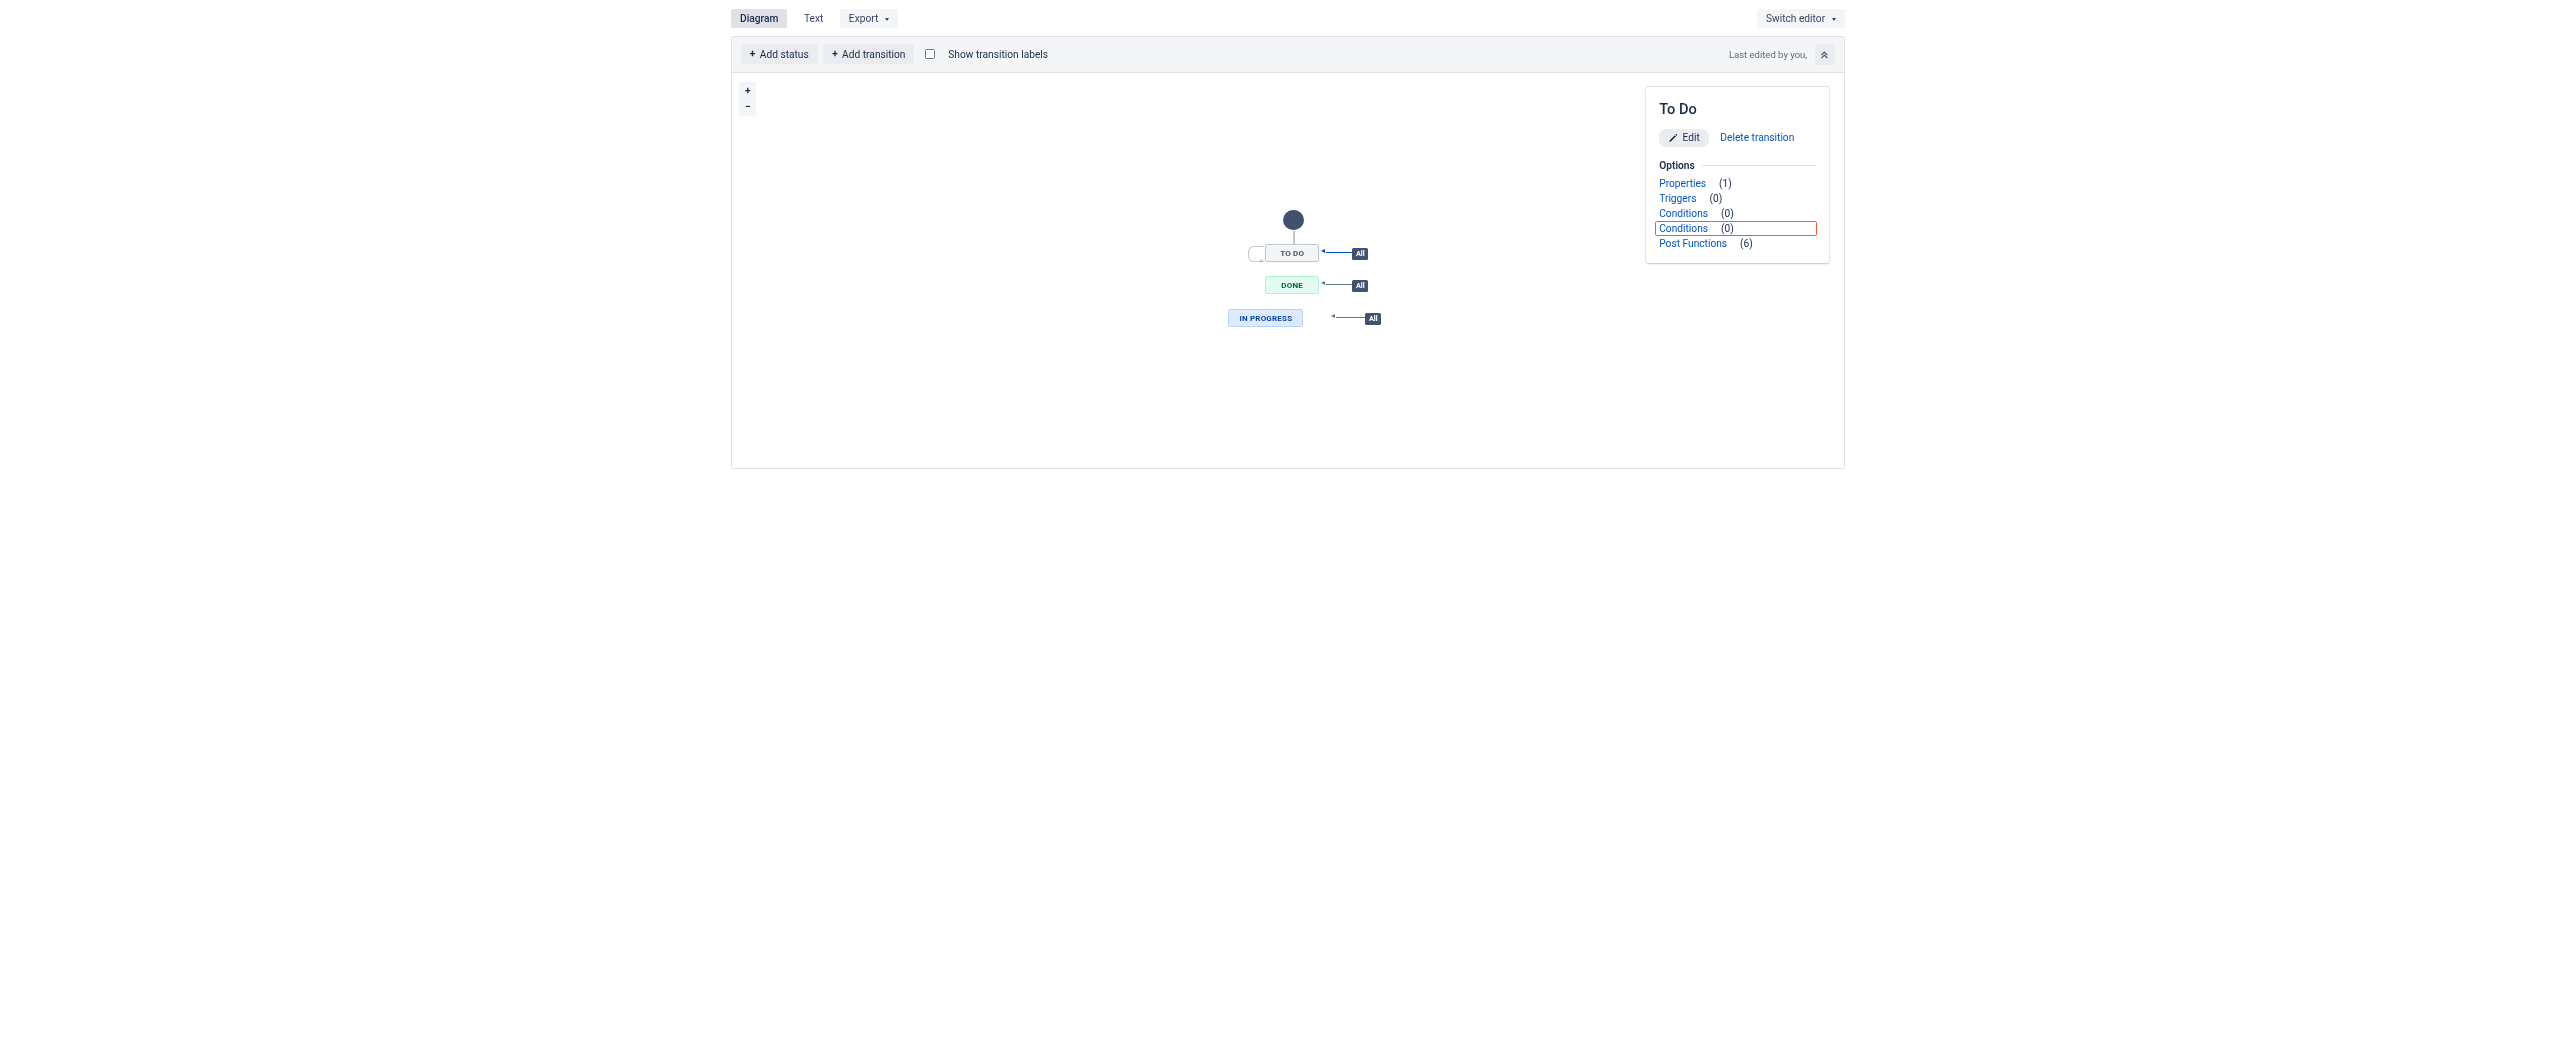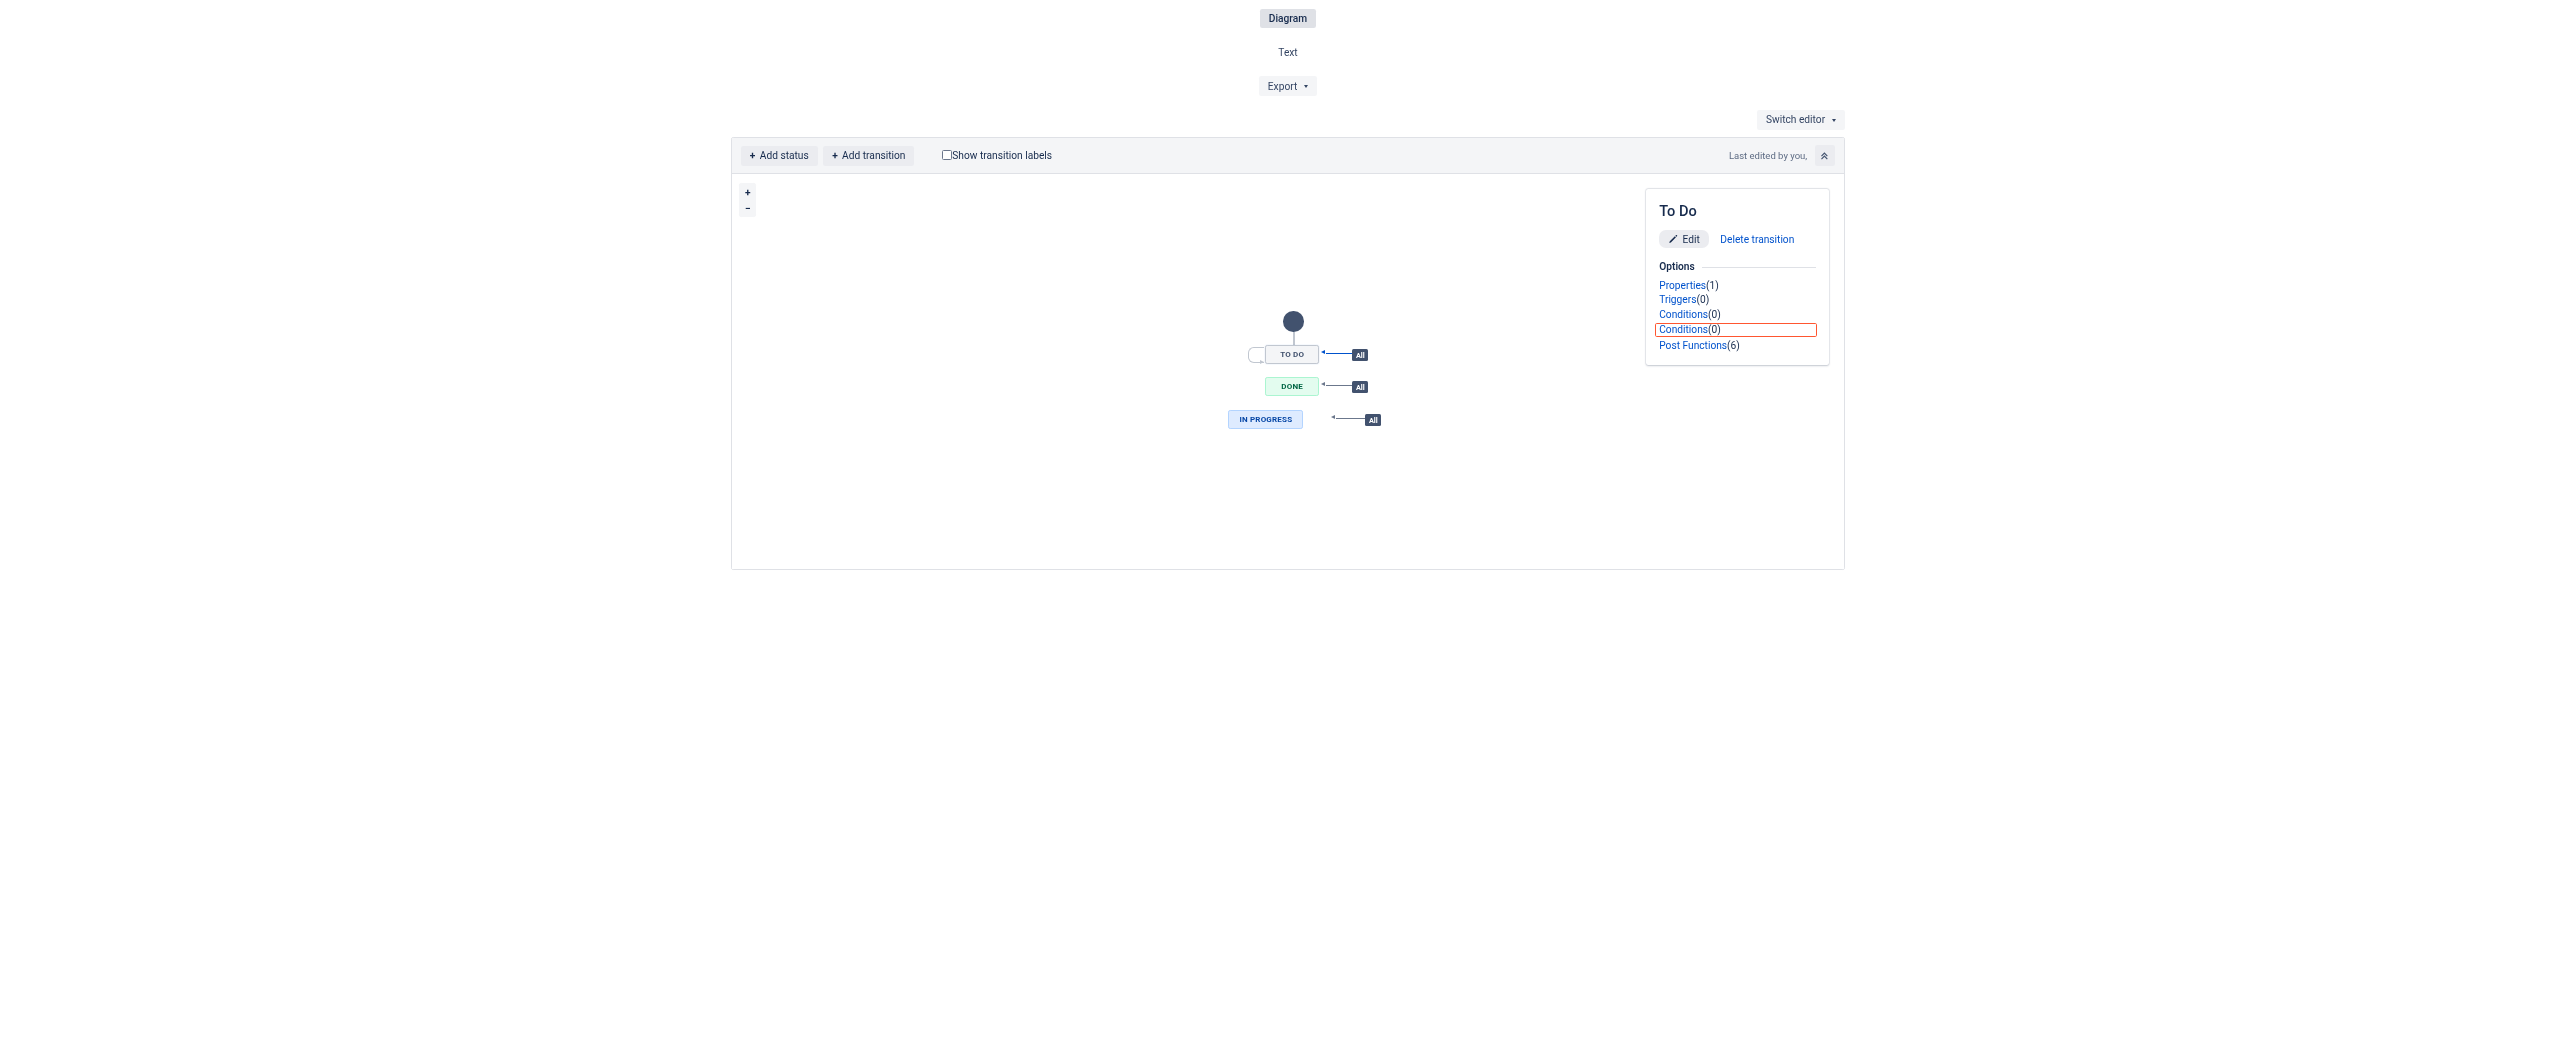--- a/index.html
+++ b/index.html
@@ -11,24 +11,23 @@
     background: #fff;
   }
   .wrap {
     width: 1137px;
     margin: 0 auto;
     padding: 5.8px 11.7px 11.7px 11.7px;
   }
   
   .tabrow {
     display: flex;
-    align-items: center;
-    gap: 14px;
+    align-items: flex-start;
+    gap: 8px;
     margin: 2.9px 0 7.3px 0;
-    flex-direction: column;
   }
   .tab {
     padding: 4.4px 8.8px;
     border-radius: 2.2px;
     font-size: 10.2px;
     cursor: pointer;
     color: #344563;
   }
   .tab.active { background: #DFE1E6; font-weight: 500; color:#172B4D;}
   .tab.plain { background: transparent; }
@@ -61,21 +60,21 @@
     border-radius: 2.2px;
     padding: 4.4px 8.8px;
     font-size: 10.2px;
     display: inline-flex;
     align-items: center;
     gap: 4.4px;
     cursor: pointer;
   }
   .btn .plus { font-weight: 700; font-size: 10.2px; line-height: 1; }
   .checkbox-wrap {
-    display: inline-flex; align-items: flex-start; gap: 0; margin-left: 22px;
+    display: inline-flex; align-items: flex-start; gap: 13px; margin-left: 5px;
     font-size: 10.2px; color: #172B4D;
   }
   .checkbox-box {
     width: 10.2px; height: 10.2px; border:1.1px solid #6B778C; border-radius:1.5px; background:#fff;
   }
   .toolbar-right { margin-left:auto; display:flex; align-items:center; gap:7.3px;}
   .last-edited { color:#5E6C84; font-size:9.5px;text-align:center; }
   .collapse-btn {
     background:#EBECF0; width:20.5px; height:20.5px; border-radius:2.2px;
     display:flex; align-items:center; justify-content:center; cursor:pointer;
@@ -171,21 +170,21 @@
   .edit-btn {
     background:#EBECF0; padding:3.7px 8.8px; border-radius:7px;
     display:inline-flex; align-items:center; gap:4.4px; cursor:pointer;
     font-size:10.2px; color:#172B4D;
   }
   .pencil { display:inline-block; }
   .link { color:#0052CC; cursor:pointer; font-size:10.2px; }
   .hr-split { display:flex; align-items:center; gap:7.3px; margin-bottom:7.3px;}
   .hr-split .lbl { font-size:10.2px; font-weight:600; color:#172B4D;}
   .hr-split .line { flex:1; height:0.7px; background:#DFE1E6;}
-  .opt-row { font-size:10.2px; margin:3.7px 0; display:flex; gap:0; align-items:flex-start;}
+  .opt-row { font-size:10.2px; margin:3.7px 0; display:flex; gap:13px; align-items:flex-start;}
   .opt-row .link { }
   .opt-row .count { color:#172B4D; }
   .opt-row.highlight {
     outline: 1.5px solid #FF5630;
     outline-offset: 0px;
     padding: 0.7px 2.9px;
     border-radius:0.7px;
     margin-left:-2.9px;
   }
 </style>

